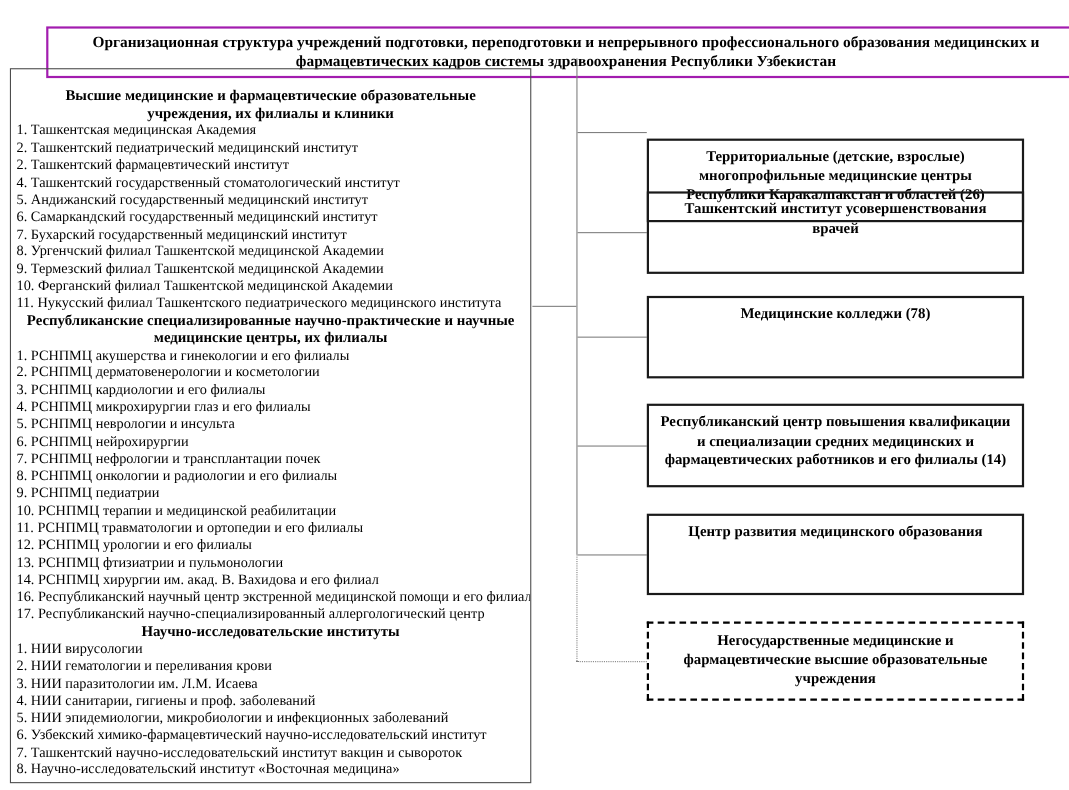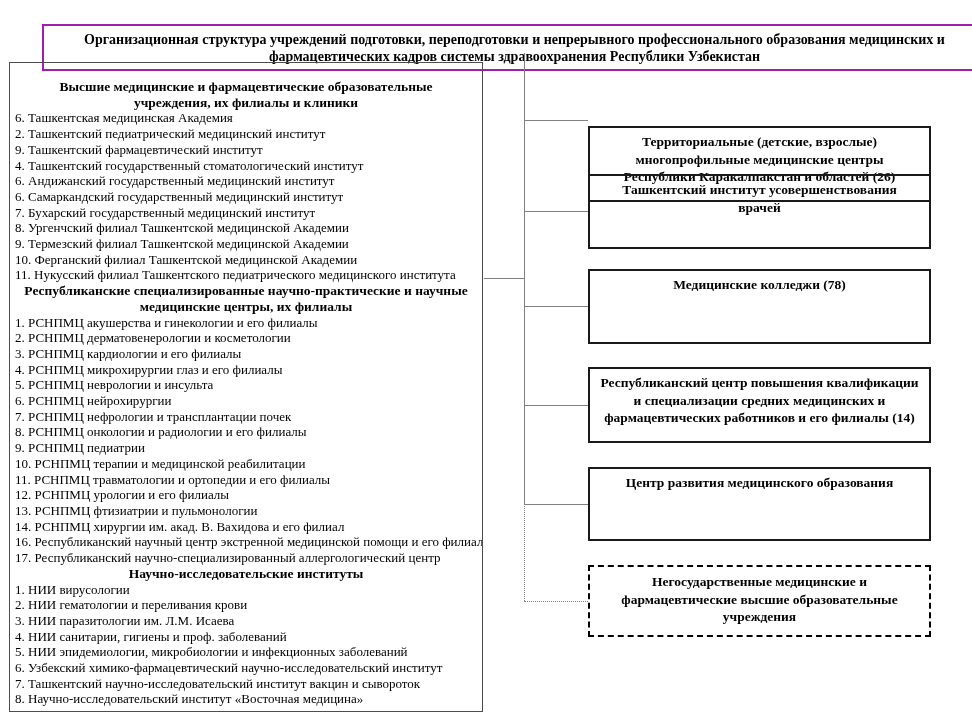--- a/index.html
+++ b/index.html
@@ -103,25 +103,25 @@
 </style>
 </head>
 <body>
 
 <div class="canvas">
 
   <div class="title-box">Организационная структура учреждений подготовки, переподготовки и непрерывного профессионального образования медицинских и фармацевтических кадров системы здравоохранения Республики Узбекистан</div>
 
   <div class="left-panel" id="left-panel">
       <div class="sec-header">Высшие медицинские и фармацевтические образовательные учреждения, их филиалы и клиники</div>
-      <div class="list-item">6. Ташкентская медицинская Академия</div>
+      <div class="list-item">1. Ташкентская медицинская Академия</div>
       <div class="list-item">2. Ташкентский педиатрический медицинский институт</div>
-      <div class="list-item">9. Ташкентский фармацевтический институт</div>
+      <div class="list-item">2. Ташкентский фармацевтический институт</div>
       <div class="list-item">4. Ташкентский государственный стоматологический институт</div>
-      <div class="list-item">6. Андижанский государственный медицинский институт</div>
+      <div class="list-item">5. Андижанский государственный медицинский институт</div>
       <div class="list-item">6. Самаркандский государственный медицинский институт</div>
       <div class="list-item">7. Бухарский государственный медицинский институт</div>
       <div class="list-item">8. Ургенчский филиал Ташкентской медицинской Академии</div>
       <div class="list-item">9. Термезский филиал Ташкентской медицинской Академии</div>
       <div class="list-item">10. Ферганский филиал Ташкентской медицинской Академии</div>
       <div class="list-item">11. Нукусский филиал Ташкентского педиатрического медицинского института</div>
       <div class="sec-header">Республиканские специализированные научно-практические и научные медицинские центры, их филиалы</div>
       <div class="list-item">1. РСНПМЦ акушерства и гинекологии и его филиалы</div>
       <div class="list-item">2. РСНПМЦ дерматовенерологии и косметологии</div>
       <div class="list-item">3. РСНПМЦ кардиологии и его филиалы</div>

